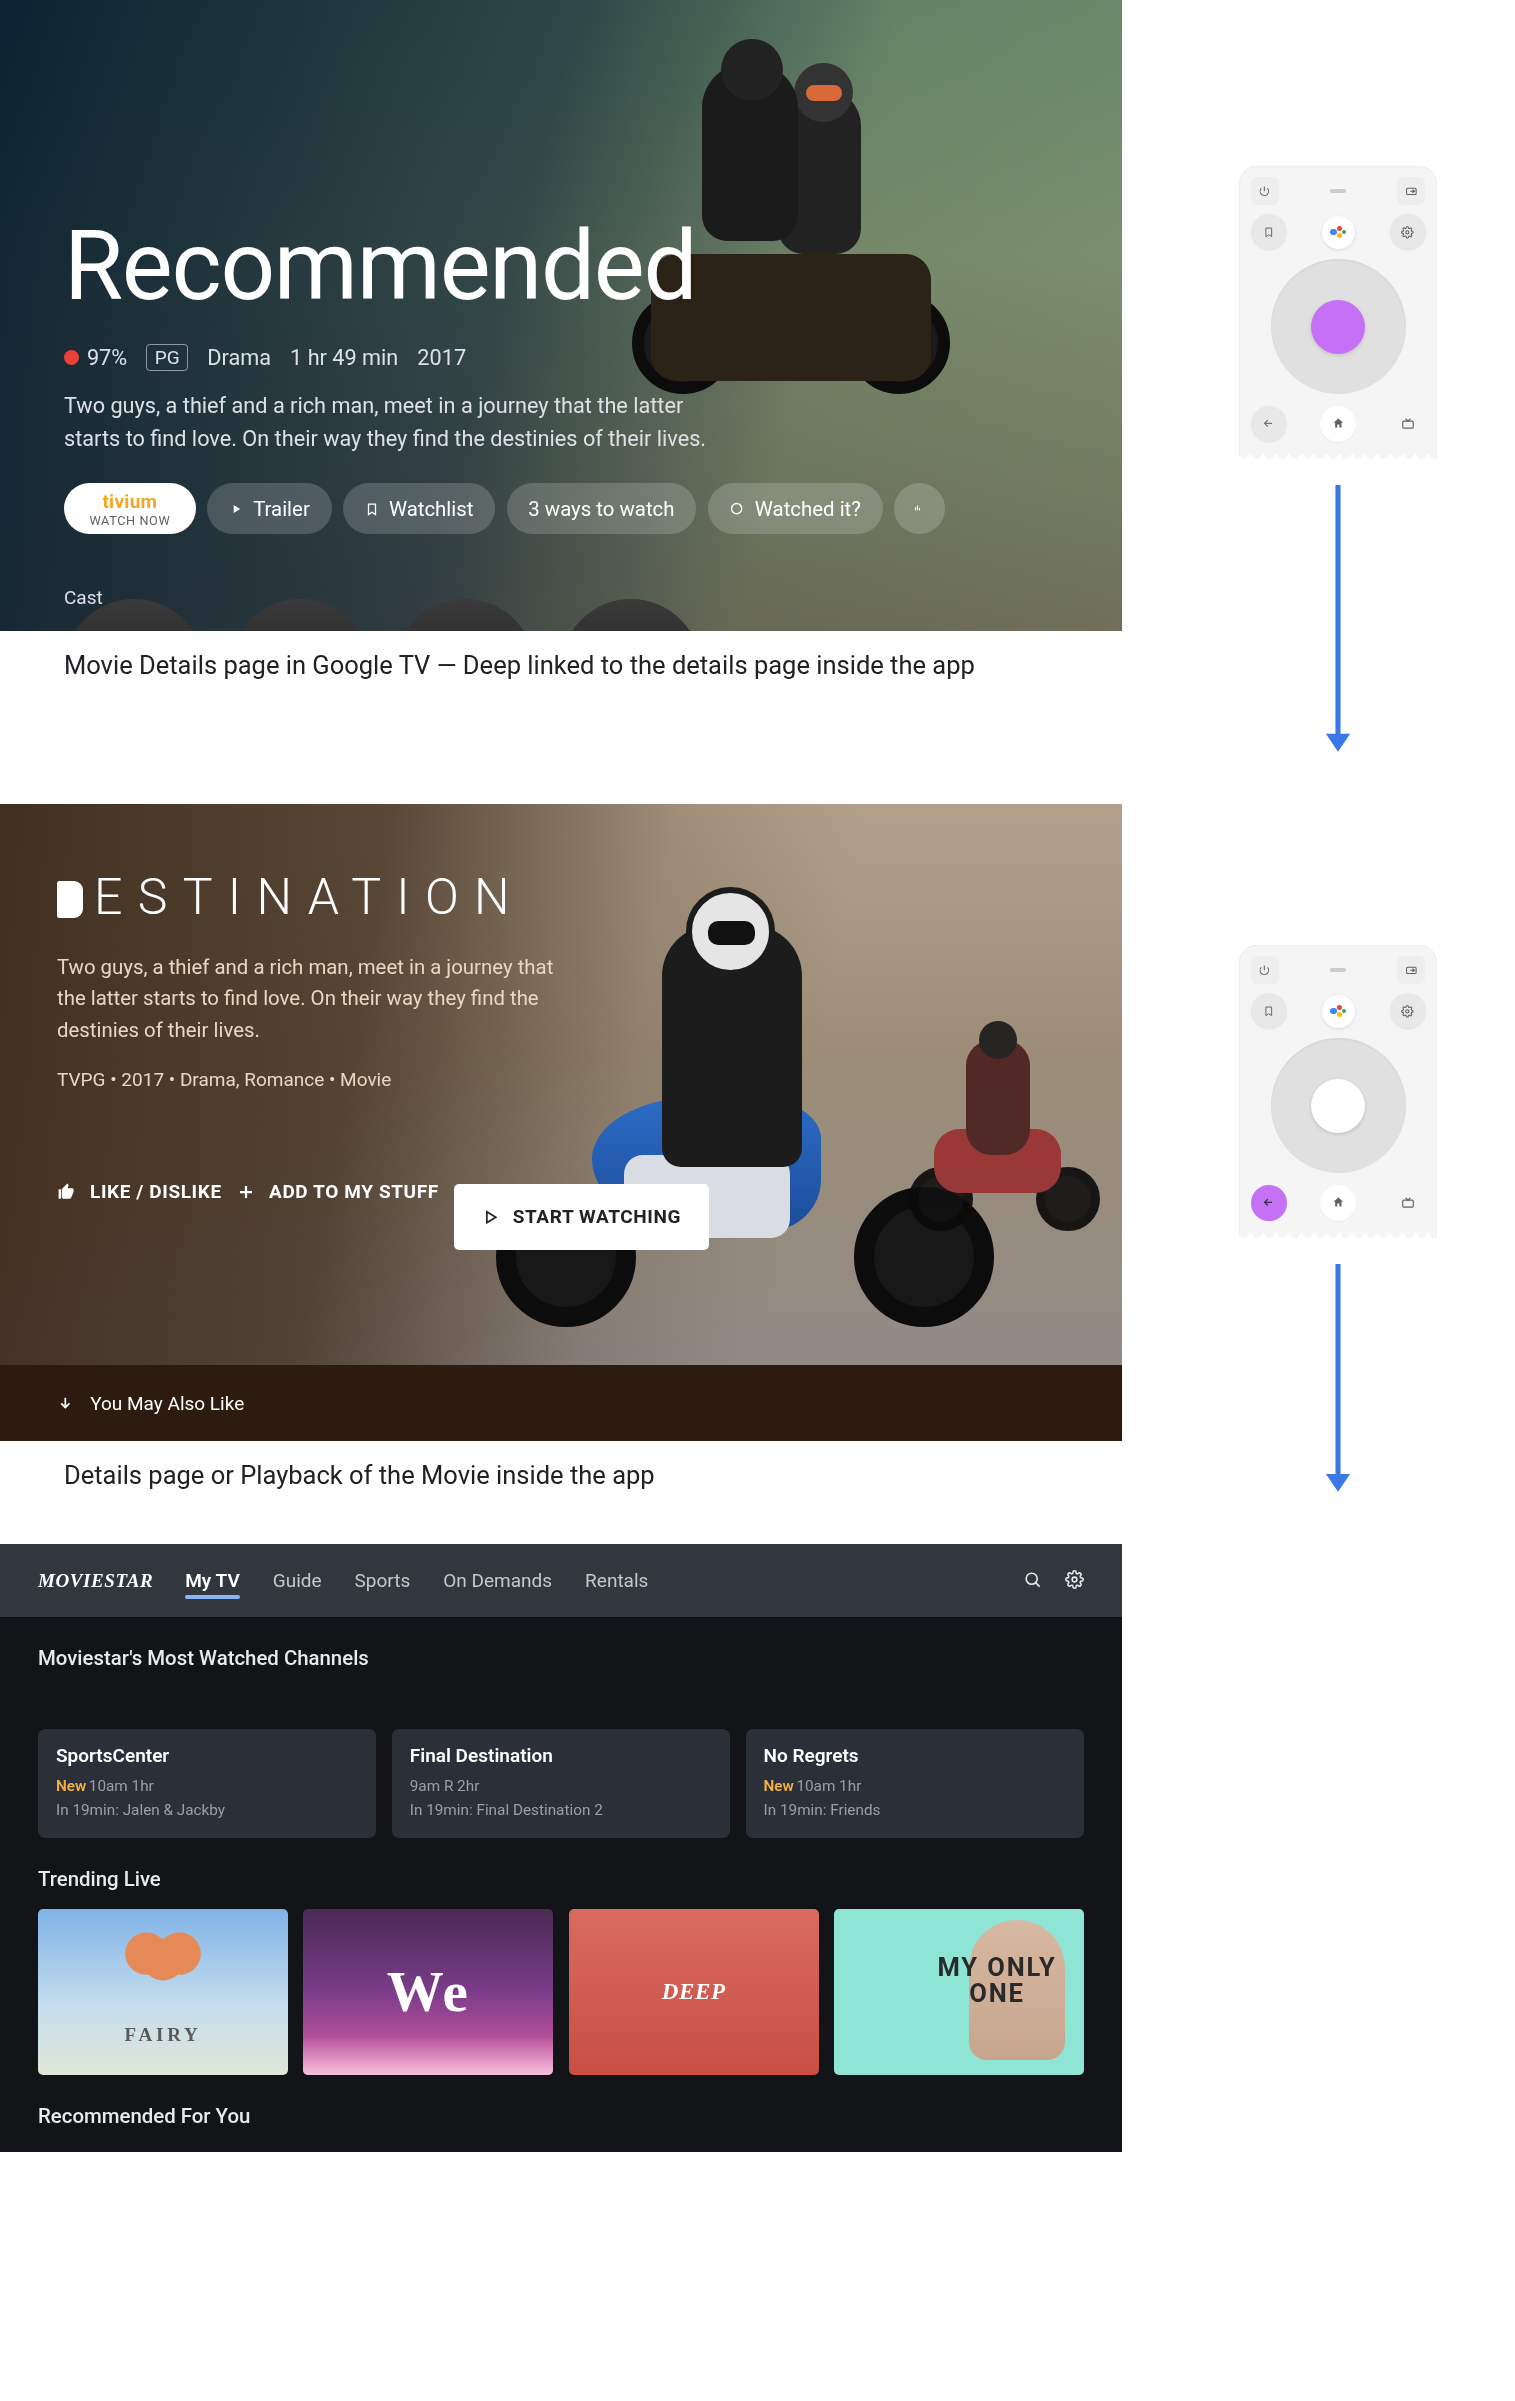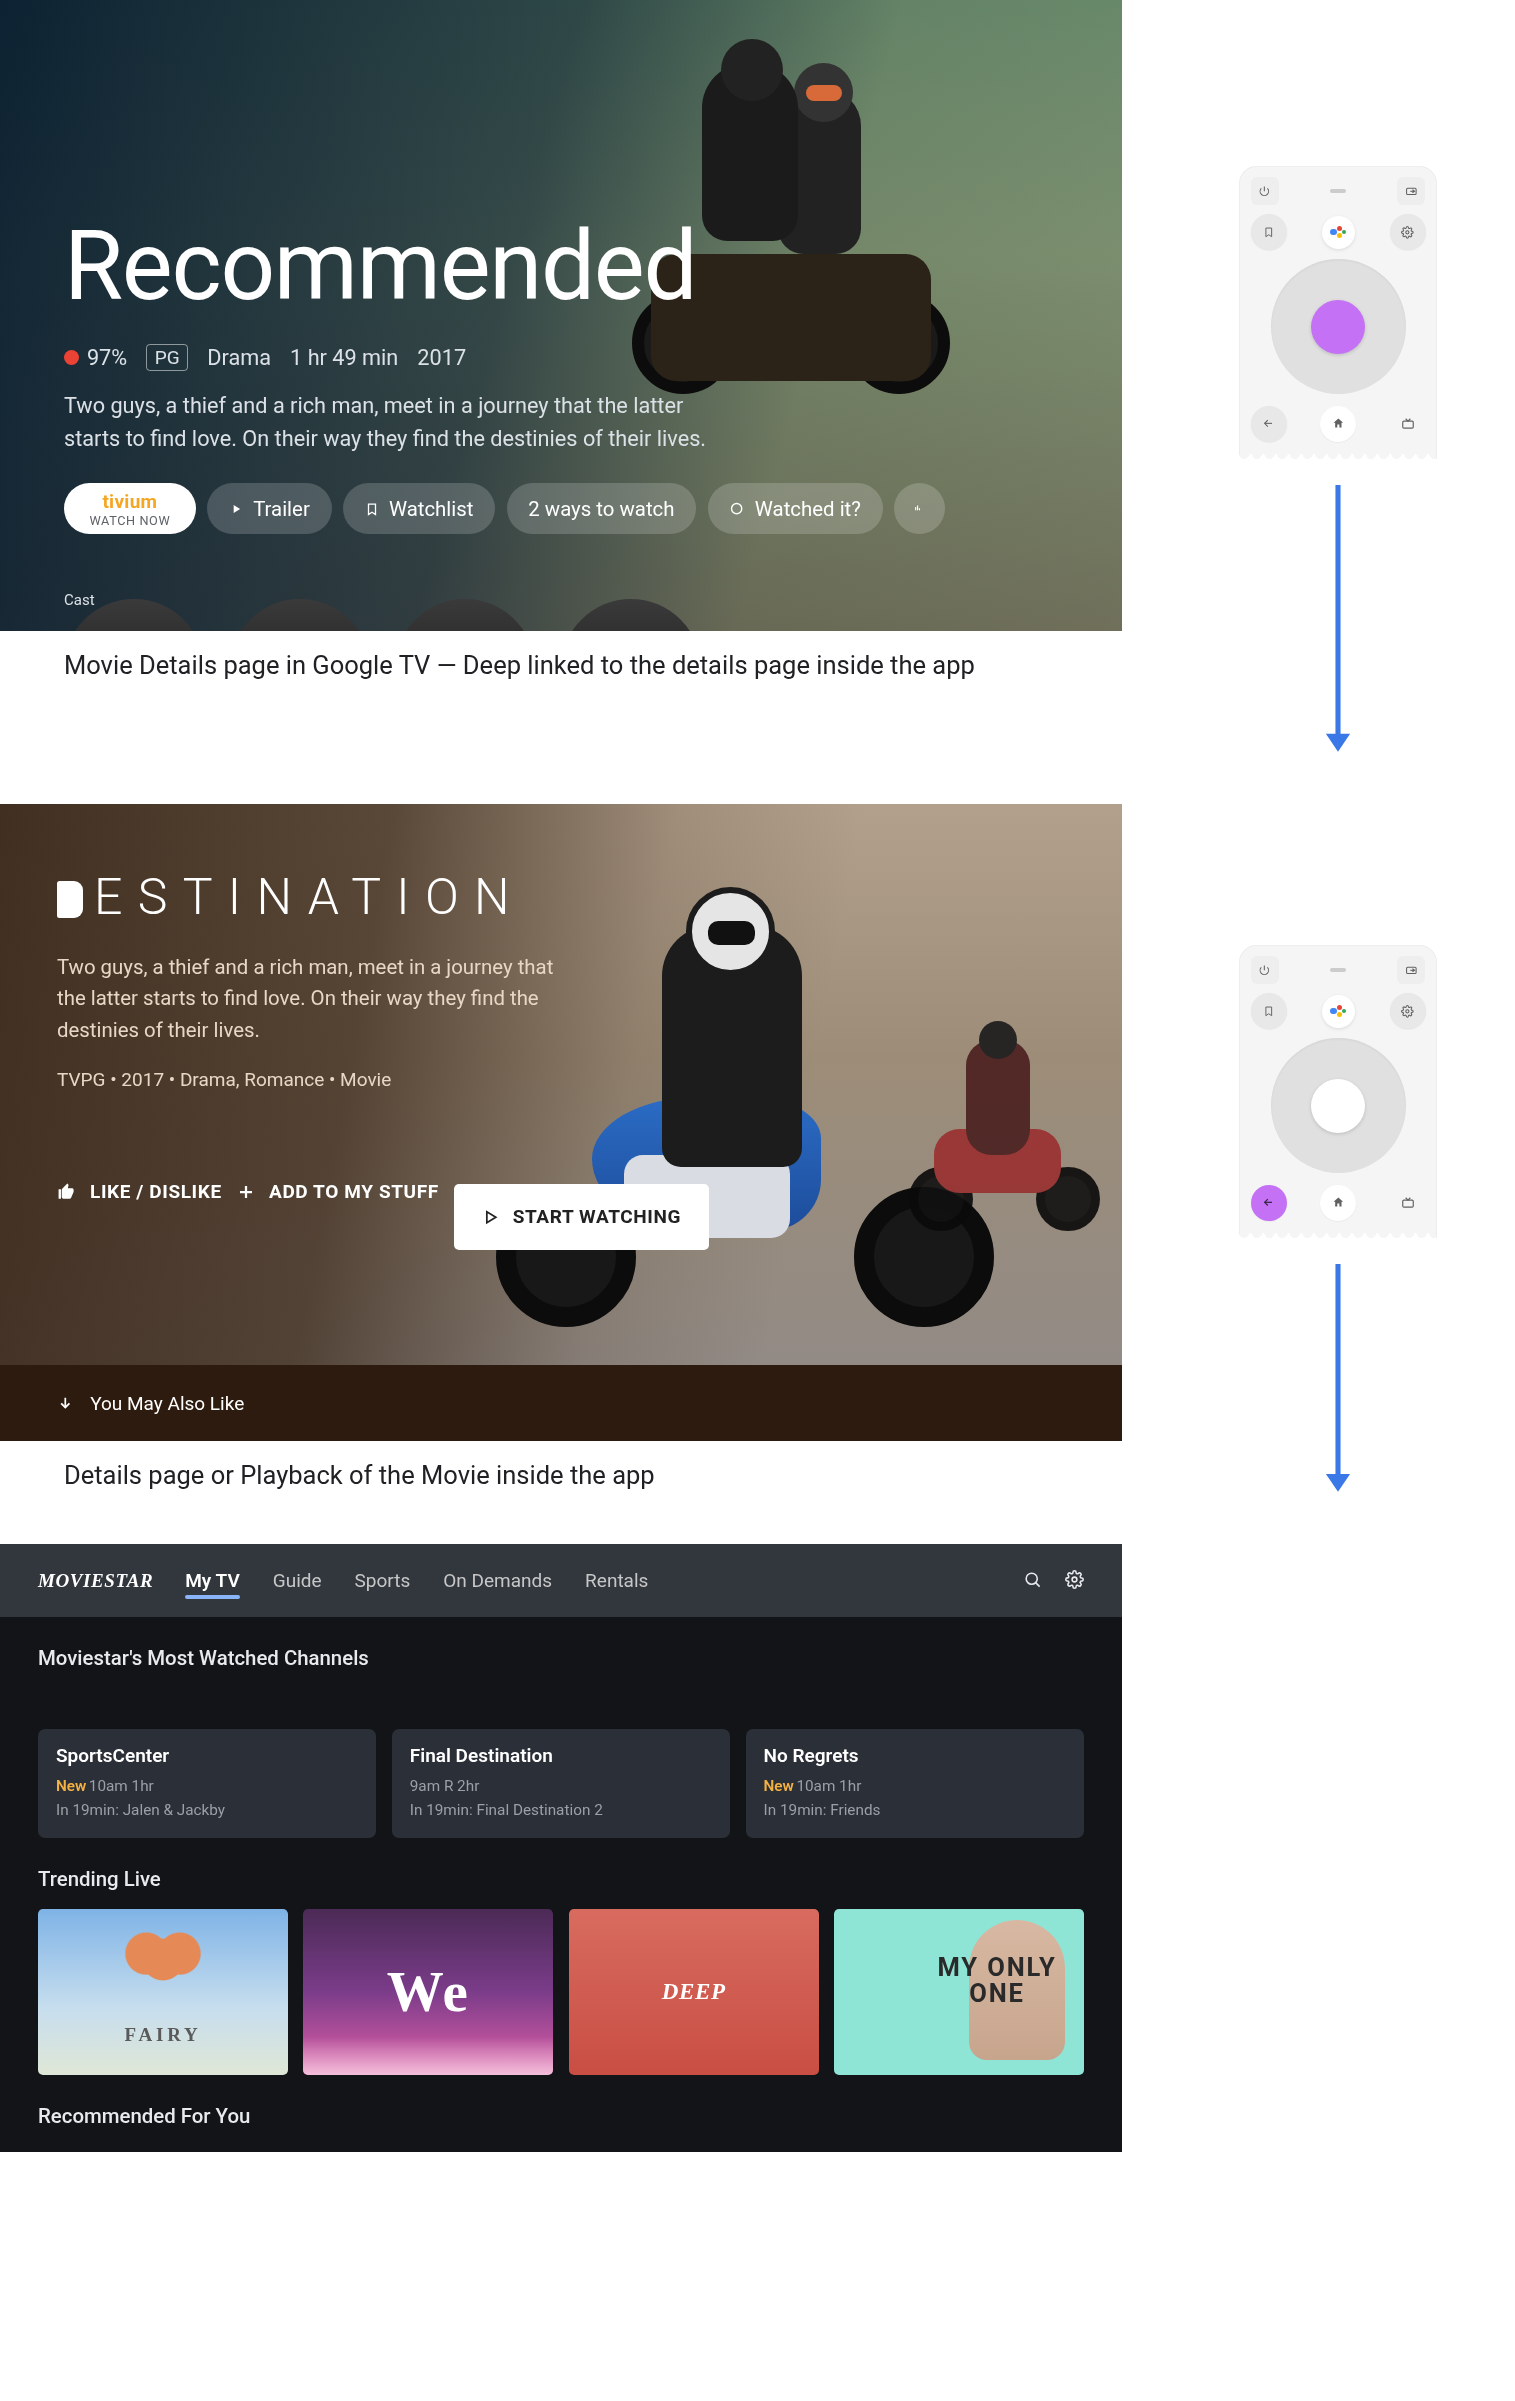--- a/index.html
+++ b/index.html
@@ -181,21 +181,21 @@
     border-radius: 25.5px; font-size: 20.4px;
   }
   .pill.primary {
     background: #fff; color: #333;
     flex-direction: column; justify-content: center; gap: 0;
     padding: 0 25.5px;
   }
   .pill.primary .brand { color: #f5a623; font-weight: 700; font-size: 19px; letter-spacing: 0.3px; }
   .pill.primary .sub { font-size: 12.7px; color: #5f6368; letter-spacing: 0.6px; }
   .pill.icon-only { width: 51px; padding: 0; justify-content: center; }
-  .s1-cast { position: absolute; left: 64px; bottom: 21.7px; font-size: 15px; color: #dbe1e6; }
+  .s1-cast { position: absolute; left: 64px; bottom: 21.7px; font-size: 19px; color: #dbe1e6; }
   .face-strip { position: absolute; left: 64px; bottom: -57px; display: flex; gap: 25.5px; }
   .face { width: 140px; height: 89px; border-radius: 70px 70px 0 0; background: linear-gradient(180deg, #3a3a3a, #222); }
 
   
   .screen2 {
     width: 100%; height: 637px; position: relative; color: #fff; overflow: hidden;
     background: linear-gradient(100deg, rgba(60,42,28,.96) 0%, rgba(60,42,28,.75) 32%, rgba(60,42,28,.15) 55%, rgba(60,42,28,0) 70%),
                 linear-gradient(180deg, #b2a08c 0%, #9d8d78 40%, #8f8a88 100%);
   }
   .s2-bike {
@@ -344,21 +344,21 @@
                 </svg>
               <span>Trailer</span>
             </div>
             <div class="pill">
               <svg width="14" height="16.6" viewBox="0 0 24 24" fill="none" stroke="currentColor" stroke-width="2.2">
                   <path d="M6 3h12v18l-6-4-6 4z"></path>
                 </svg>
               <span>Watchlist</span>
             </div>
             <div class="pill">
-              <span>2 ways to watch</span>
+              <span>3 ways to watch</span>
             </div>
             <div class="pill">
               <svg width="15.3" height="15.3" viewBox="0 0 24 24" fill="none" stroke="currentColor" stroke-width="2.2">
                   <circle cx="12" cy="12" r="8"></circle>
                 </svg>
               <span>Watched it?</span>
             </div>
             <div class="pill icon-only">
               <svg width="16.6" height="15.3" viewBox="0 0 24 24" fill="currentColor">
                 <path d="M3 20h3v-8H3v8zm5 0h3V8H8v12zm5 0h3v-5h-3v5z" transform="scale(.6) translate(6 4)"></path>

